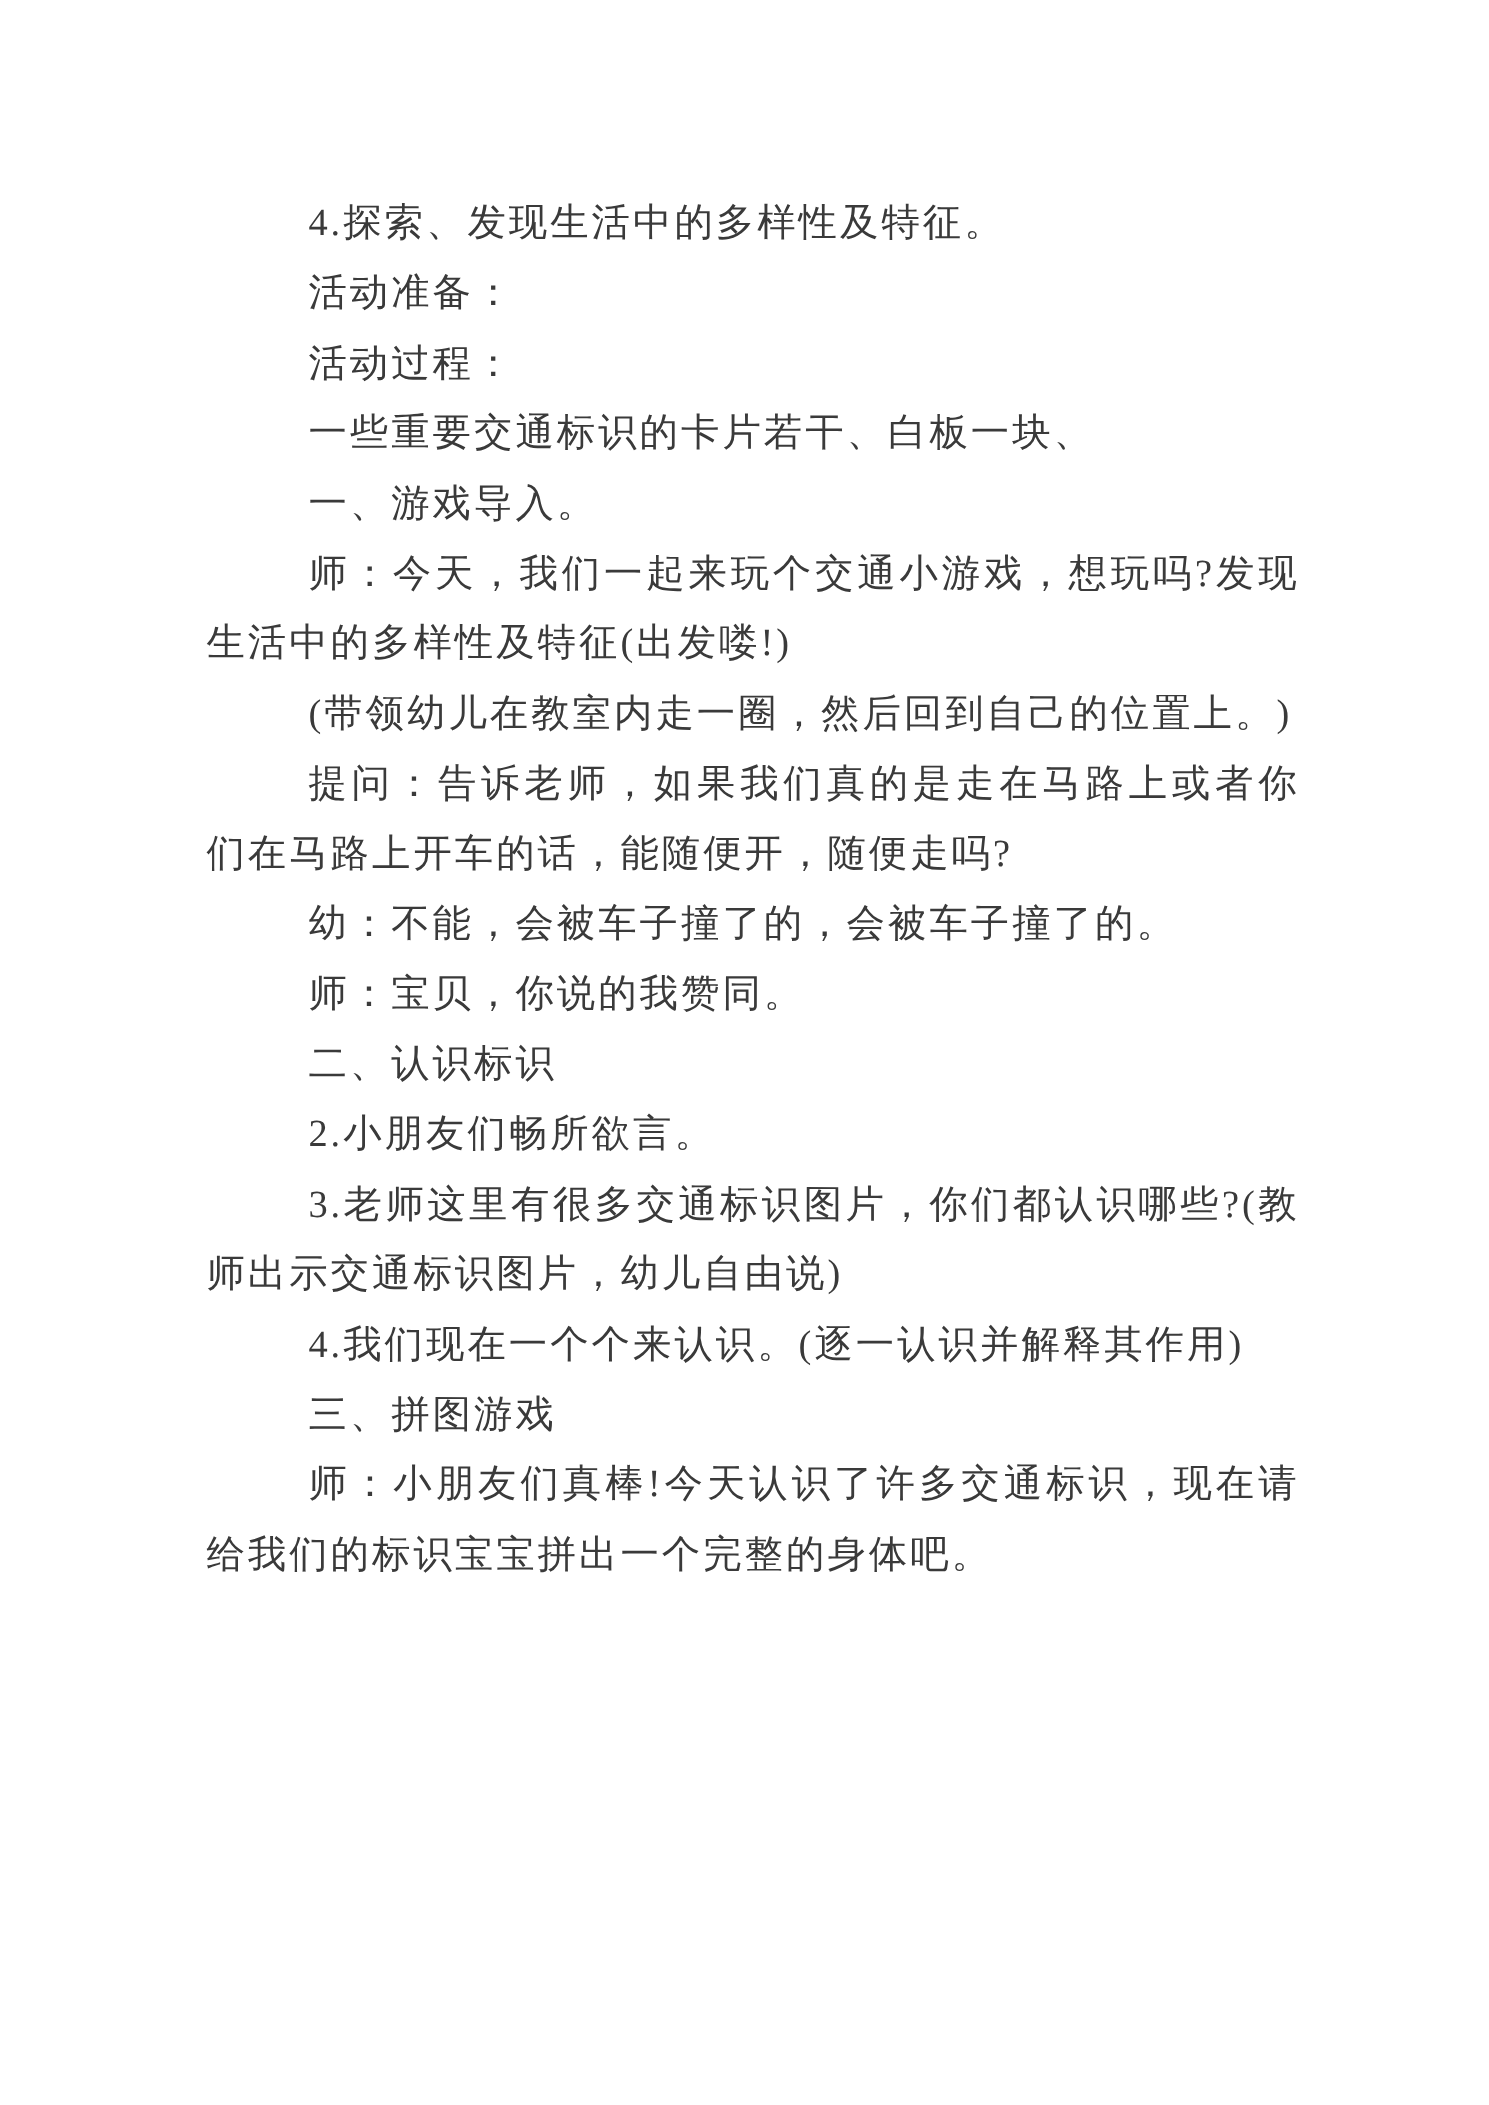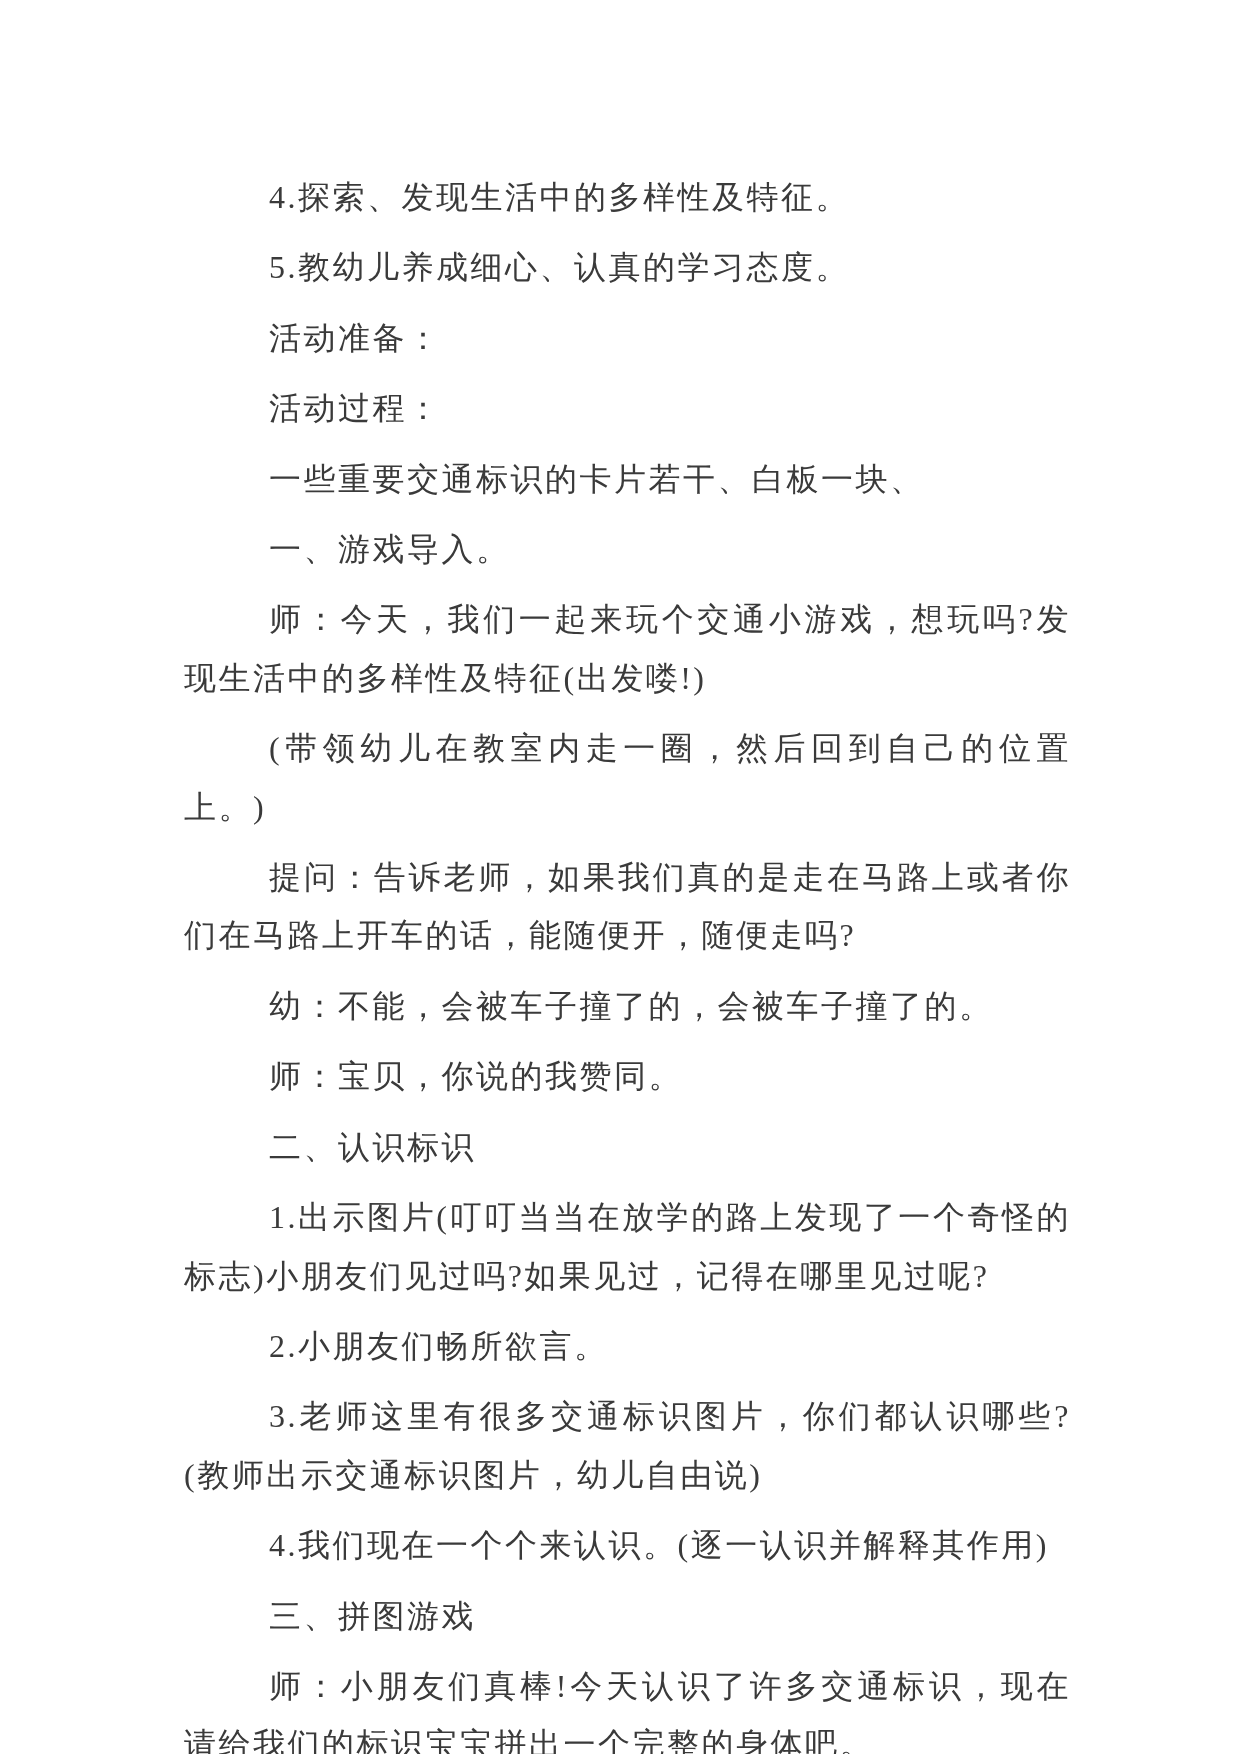--- a/index.html
+++ b/index.html
@@ -14,42 +14,41 @@
     margin: 0 auto;
     background: #ffffff;
     overflow: hidden;
     box-sizing: border-box;
     padding: 156px 158px 0 172px;
   }
   .doc-body {
     width: 100%;
   }
   p.para {
-    margin: 12px;
+    margin: 0;
     padding: 0;
     font-family: "Liberation Serif", "DejaVu Serif", serif;
     font-size: 32px;
     font-weight: 400;
     letter-spacing: 2.5px;
     line-height: 58.4px;
     color: #3a3a3a;
     text-align: justify;
     text-indent: 85px;
     word-break: break-all;
   }
 </style>
 </head>
 <body>
 
 <div class="page">
   <div class="doc-body">
 
       <p class="para">4.探索、发现生活中的多样性及特征。</p>
 
-      <p class="para">5.教幼儿养成细心、认真的学习态度。</p>
 
       <p class="para">活动准备：</p>
 
       <p class="para">活动过程：</p>
 
       <p class="para">一些重要交通标识的卡片若干、白板一块、</p>
 
       <p class="para">一、游戏导入。</p>
 
       <p class="para">师：今天，我们一起来玩个交通小游戏，想玩吗?发现生活中的多样性及特征(出发喽!)</p>
@@ -57,21 +56,20 @@
       <p class="para">(带领幼儿在教室内走一圈，然后回到自己的位置上。)</p>
 
       <p class="para">提问：告诉老师，如果我们真的是走在马路上或者你们在马路上开车的话，能随便开，随便走吗?</p>
 
       <p class="para">幼：不能，会被车子撞了的，会被车子撞了的。</p>
 
       <p class="para">师：宝贝，你说的我赞同。</p>
 
       <p class="para">二、认识标识</p>
 
-      <p class="para">1.出示图片(叮叮当当在放学的路上发现了一个奇怪的标志)小朋友们见过吗?如果见过，记得在哪里见过呢?</p>
 
       <p class="para">2.小朋友们畅所欲言。</p>
 
       <p class="para">3.老师这里有很多交通标识图片，你们都认识哪些?(教师出示交通标识图片，幼儿自由说)</p>
 
       <p class="para">4.我们现在一个个来认识。(逐一认识并解释其作用)</p>
 
       <p class="para">三、拼图游戏</p>
 
       <p class="para">师：小朋友们真棒!今天认识了许多交通标识，现在请给我们的标识宝宝拼出一个完整的身体吧。</p>

